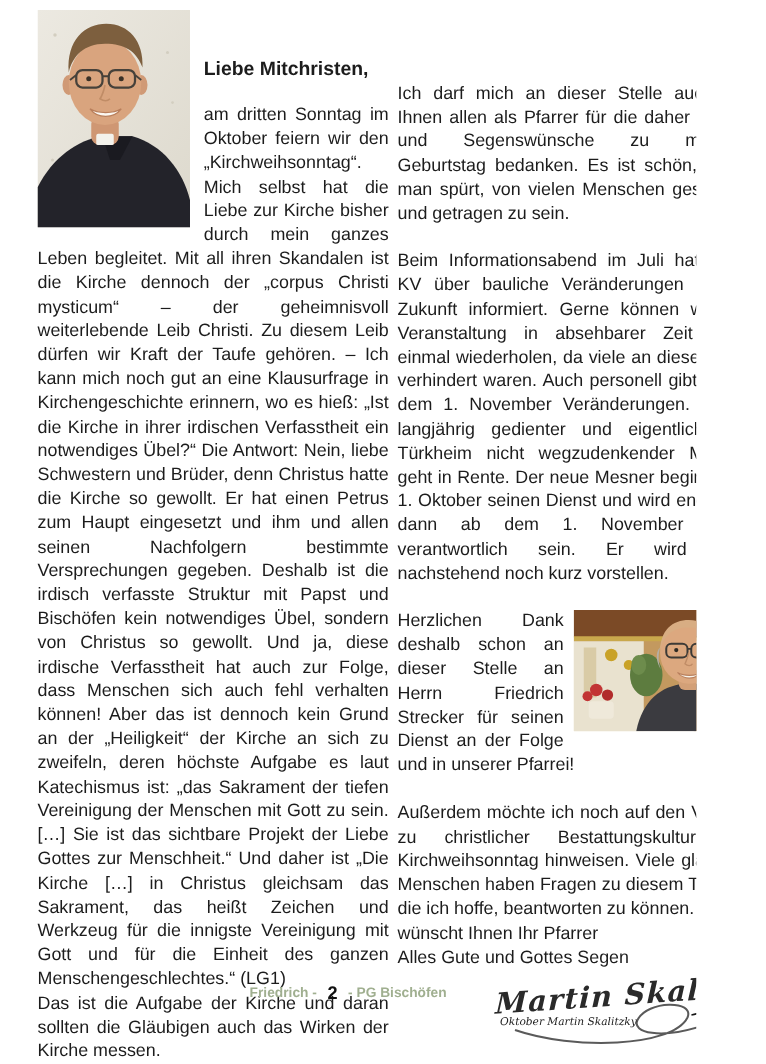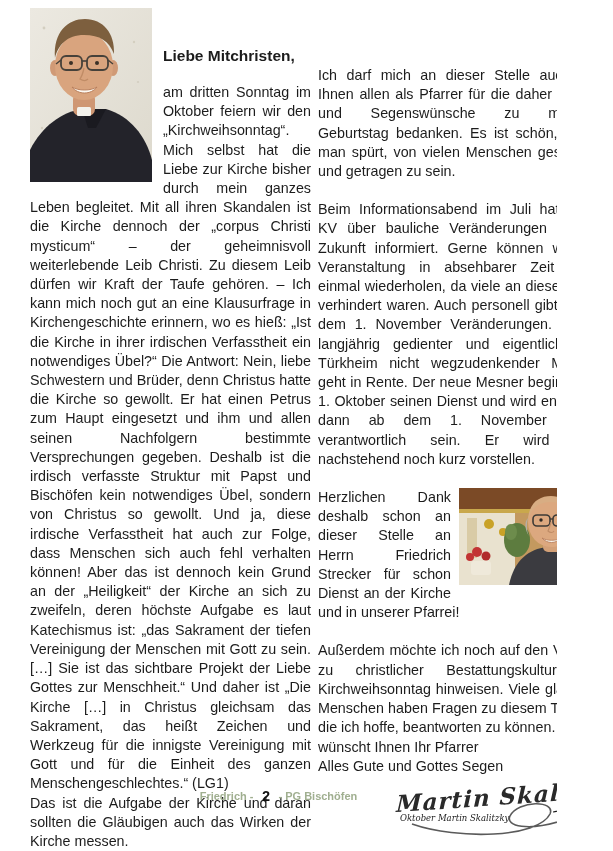--- a/index.html
+++ b/index.html
@@ -145,21 +145,21 @@
         <path d="M69,30 C67,38 68,44 70,48 C66,42 65,34 69,30 Z" fill="#b5afa6"></path>
         <path d="M115,30 C117,38 116,44 114,48 C118,42 119,34 115,30 Z" fill="#b5afa6"></path>
         <rect x="74" y="27" width="17" height="11" rx="4" fill="none" stroke="#3d3a36" stroke-width="1.6"></rect>
         <rect x="94" y="27" width="17" height="11" rx="4" fill="none" stroke="#3d3a36" stroke-width="1.6"></rect>
         <line x1="91" y1="31" x2="94" y2="31" stroke="#3d3a36" stroke-width="1.4"></line>
         <circle cx="82" cy="32" r="1.7" fill="#2e2a24"></circle>
         <circle cx="102" cy="32" r="1.7" fill="#2e2a24"></circle>
         <path d="M92,34 C91,38 90,41 89,43 C91,45 94,45 95,43" stroke="#c08c66" stroke-width="1.1" fill="none"></path>
         <path d="M83,50 C88,56 97,56 102,50 C97,53 88,53 83,50 Z" fill="#f7f3ea" stroke="#b97f5c" stroke-width="0.9"></path>
       </svg>
-      <p class="body-text">Herzlichen Dank deshalb schon an dieser Stelle an Herrn Friedrich Strecker für schon Dienst an der Kirche und in unserer Pfarrei!</p>
+      <p class="body-text">Herzlichen Dank deshalb schon an dieser Stelle an Herrn Friedrich Strecker für seinen Dienst an der Folge und in unserer Pfarrei!</p>
     </div>
 
     <p class="body-text">Außerdem möchte ich noch auf den Vortrag zu christlicher Bestattungskultur am Kirchweihsonntag hinweisen. Viele gläubige Menschen haben Fragen zu diesem Thema, die ich hoffe, beantworten zu können.</p>
 
     <p class="closing-line">wünscht Ihnen Ihr Pfarrer</p>
     <p class="closing-line">Alles Gute und Gottes Segen</p>
 
     <div class="signature-block">
       <svg class="signature-flourish" width="190" height="52" viewBox="0 0 190 52" aria-hidden="true">
         <path d="M4,34 C50,50 130,48 142,24 C148,10 110,10 102,26 C97,36 120,42 156,30 C170,25 180,16 188,8" fill="none" stroke="#5a5a5a" stroke-width="1.6"></path>

